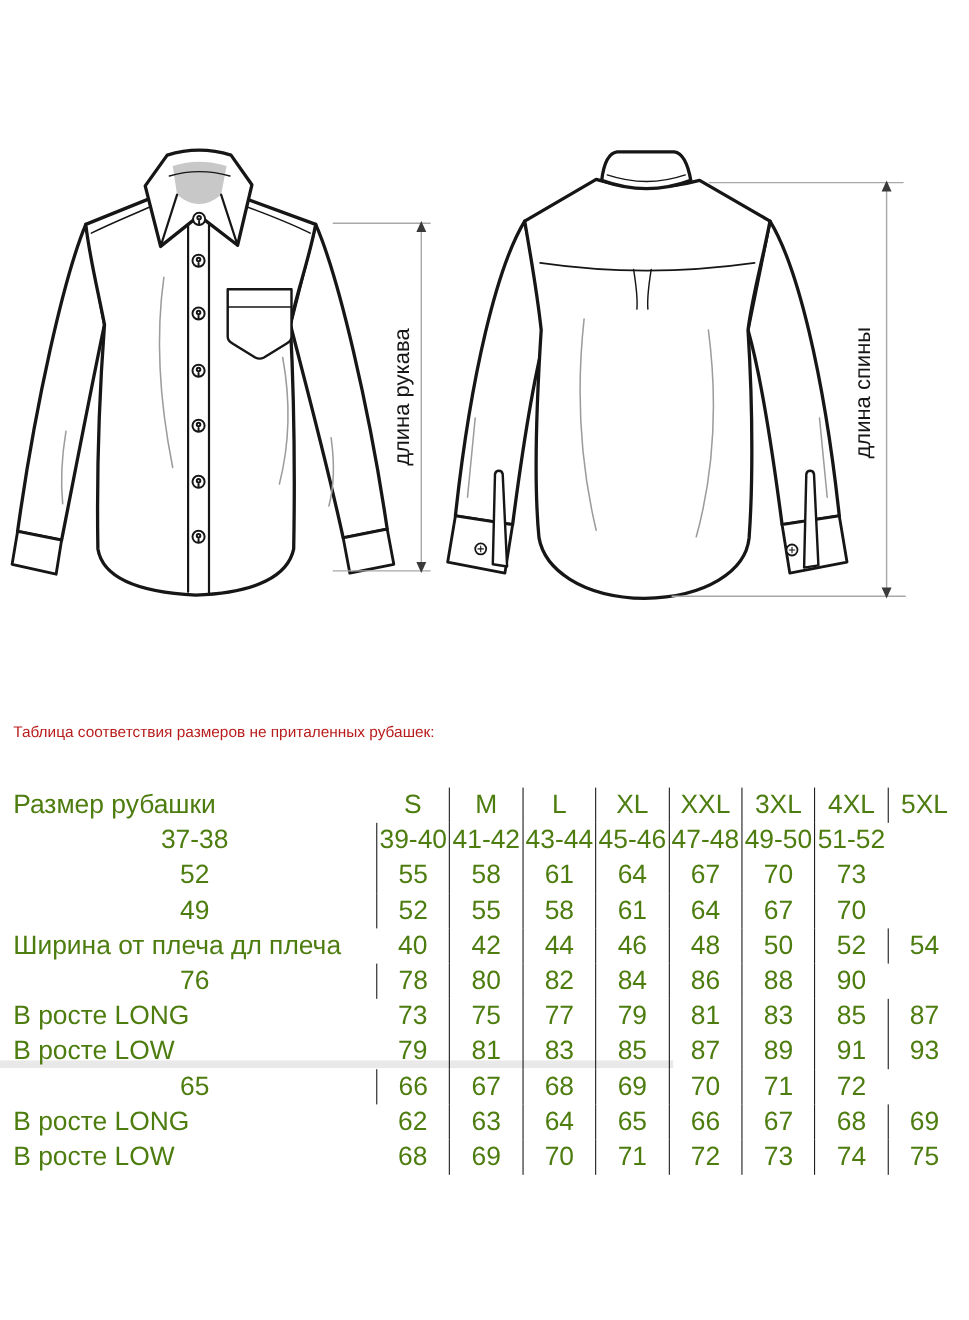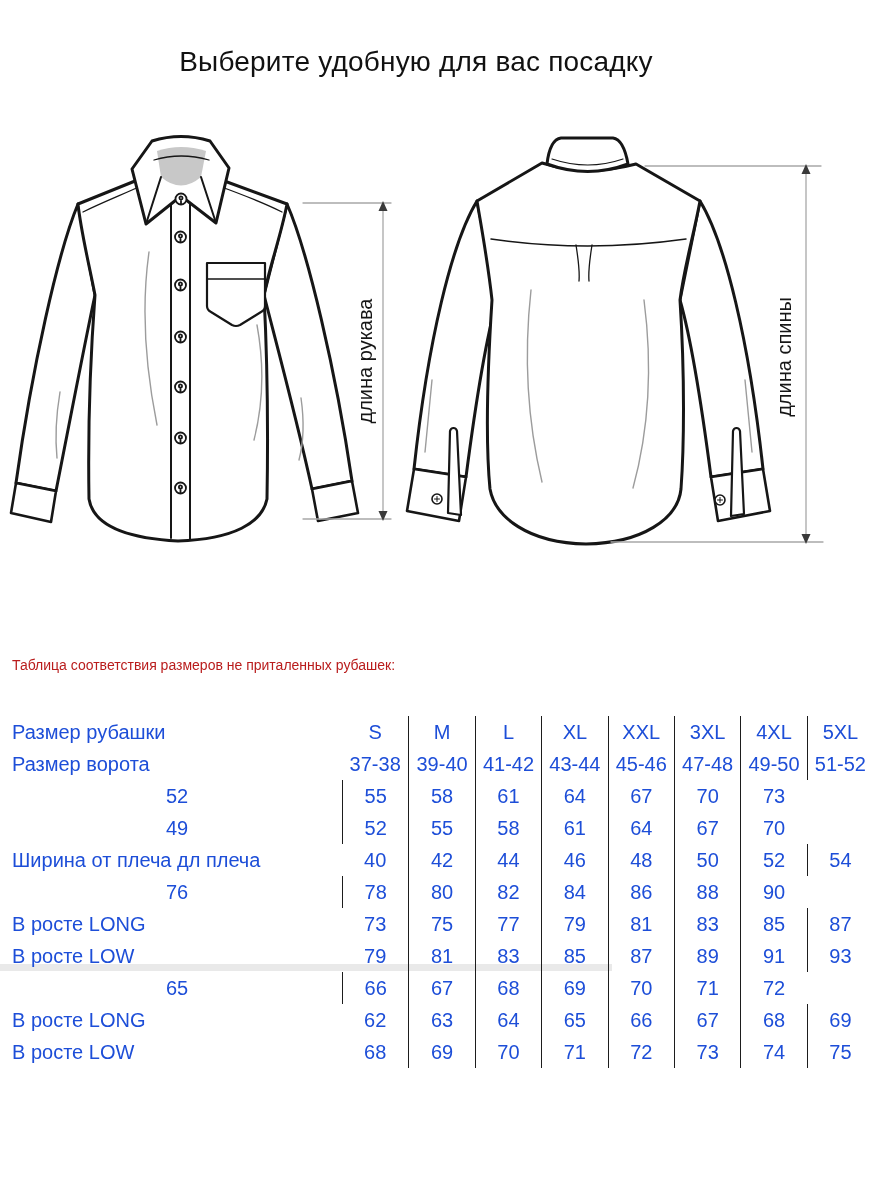--- a/index.html
+++ b/index.html
@@ -10,34 +10,33 @@
   .title{
     position:absolute;left:0;top:46px;width:832px;text-align:center;
     font-size:28px;font-weight:400;letter-spacing:0.2px;color:#111;
   }
   .figure{position:absolute;left:0;top:95px;width:881px;height:475px;}
   .heading{
     position:absolute;left:12px;top:618px;font-size:26px;font-weight:800;
     letter-spacing:-0.5px;color:#0d0d0d;
   }
   .subtitle{position:absolute;left:12px;top:657px;font-size:14px;color:#b91c1c;}
-  .size-table{position:absolute;left:12px;top:716px;font-size:20px;color:#1d4ed8;}
+  .size-table{position:absolute;left:12px;top:716px;font-size:24px;color:#4d7c0f;}
   .trow{display:grid;grid-template-columns:330px repeat(8,66.4px);height:32px;}
   .tlabel{display:flex;align-items:center;justify-content:flex-start;white-space:nowrap;}
   .tcell{display:flex;align-items:center;justify-content:center;border-left:1px solid #1d1d1d;}
   .tcell.first{border-left:none;}
   .divider-band{position:absolute;left:0;top:964px;width:612px;height:7px;background:#e9e9e9;}
   svg text{font-family:"Liberation Sans", sans-serif;}
 </style>
 </head>
 <body>
 
 <div class="canvas">
 
-  <div class="title">Выберите удобную для вас посадку</div>
 
   <svg class="figure" width="881" height="475" viewBox="0 95 881 475" stroke-linejoin="round" stroke-linecap="round">
 
     <g stroke="#161616" fill="#ffffff" stroke-width="3">
 
       <path d="M78,204 C58,252 32,368 16,483 L56,491 C70,420 85,342 95,295 Z"></path>
       <path d="M287,204 C308,252 336,372 352,481 L312,489 C297,420 276,342 264,295 Z"></path>
 
       <path d="M78,204 L140,179 Q180,171 219,179 L287,204
                C281,236 269,268 264,295
@@ -172,21 +171,20 @@
         <div class="tcell first">S</div>
         <div class="tcell">M</div>
         <div class="tcell">L</div>
         <div class="tcell">XL</div>
         <div class="tcell">XXL</div>
         <div class="tcell">3XL</div>
         <div class="tcell">4XL</div>
         <div class="tcell">5XL</div>
       </div>
       <div class="trow">
-        <div class="tlabel">Размер ворота</div>
         <div class="tcell first">37-38</div>
         <div class="tcell">39-40</div>
         <div class="tcell">41-42</div>
         <div class="tcell">43-44</div>
         <div class="tcell">45-46</div>
         <div class="tcell">47-48</div>
         <div class="tcell">49-50</div>
         <div class="tcell">51-52</div>
       </div>
       <div class="trow">

